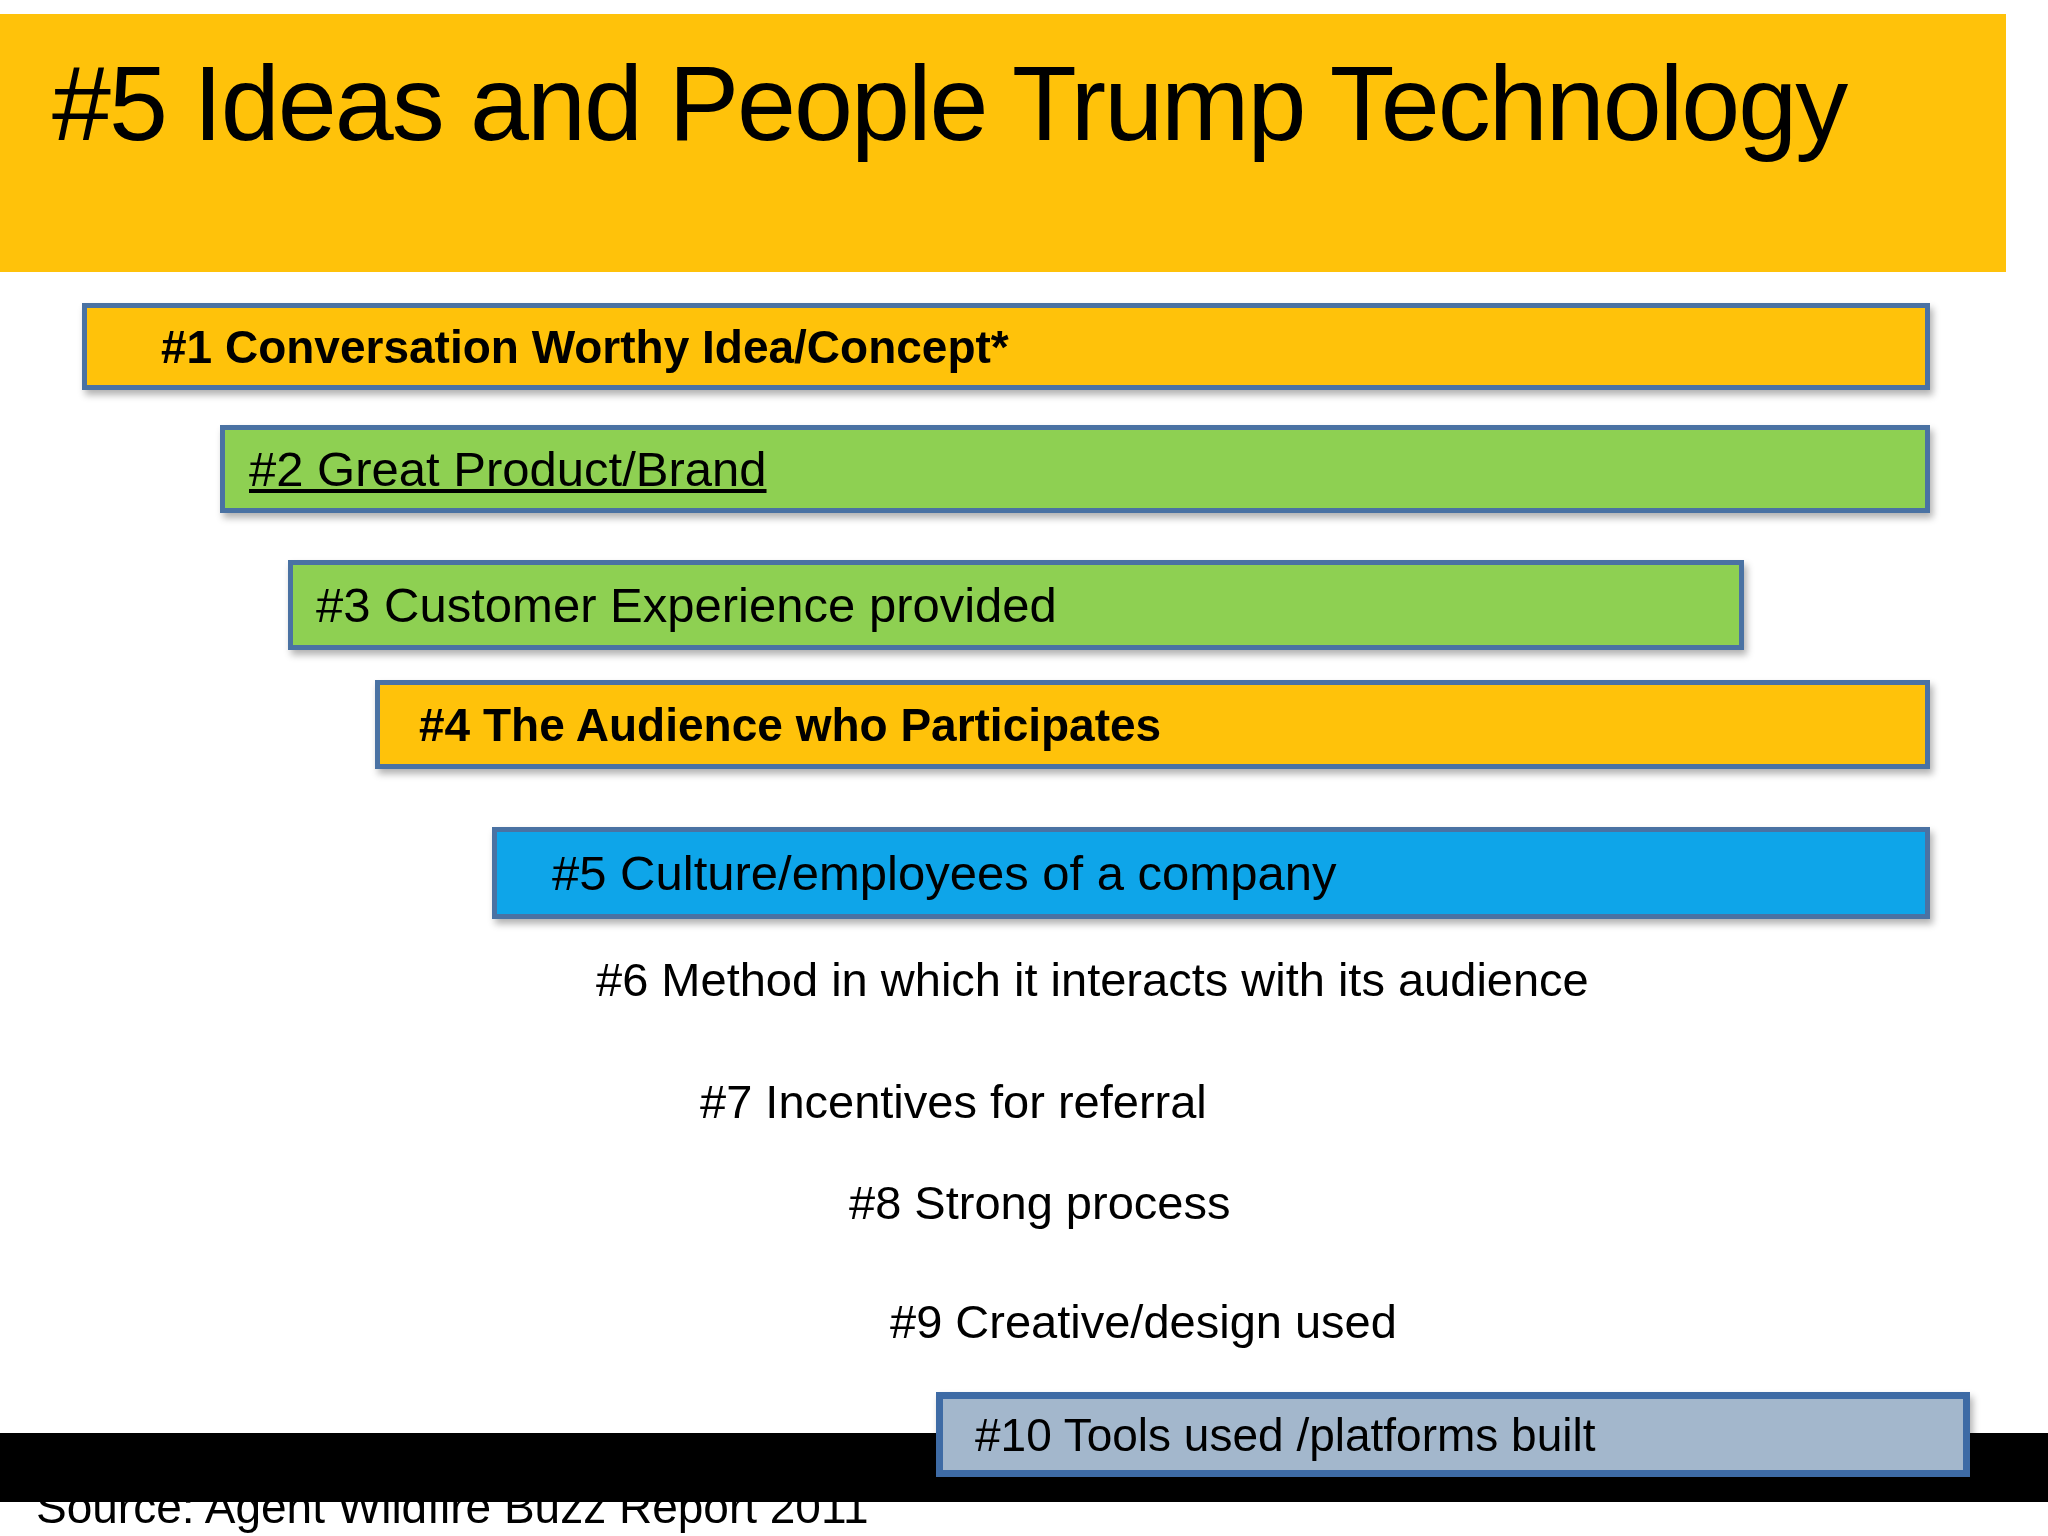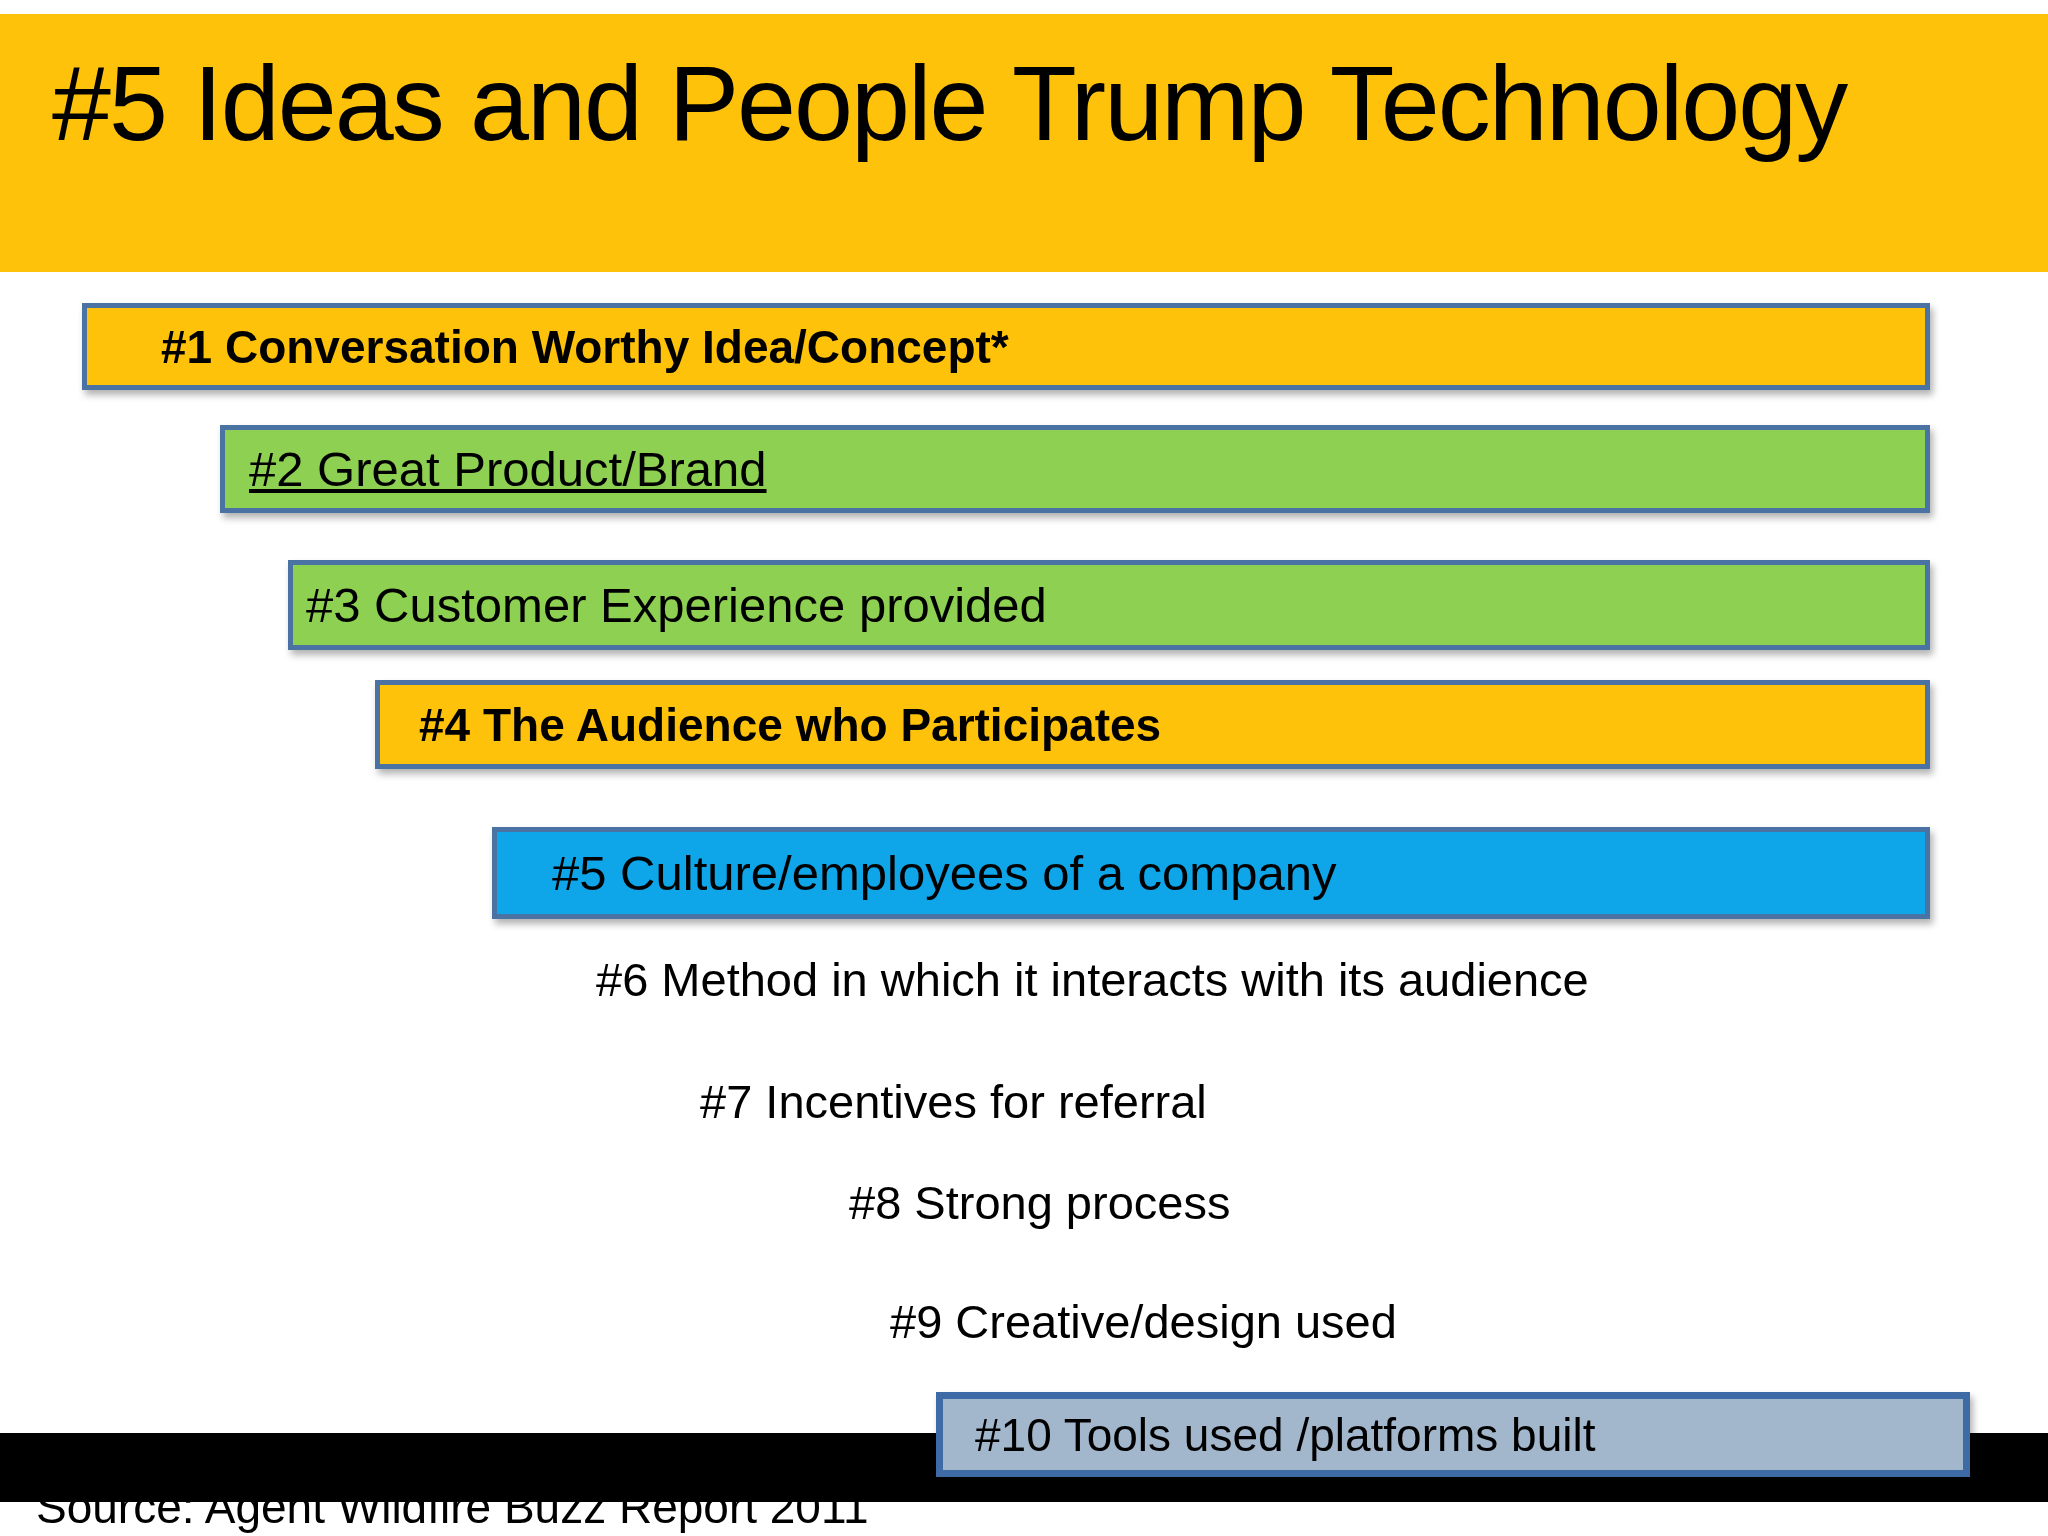--- a/index.html
+++ b/index.html
@@ -28,21 +28,21 @@
     border:5px solid #4A72A3;
     display:flex;align-items:center;
     font-size:49px;line-height:1;
     white-space:nowrap;
     box-shadow:3px 5px 7px rgba(0,0,0,0.30);
     z-index:2;
   }
   .bar.bold{font-weight:bold;font-size:46px;}
   .b1{left:82px; top:303px; width:1848px;height:87px;padding-left:74px;}
   .b2{left:220px;top:425px; width:1710px;height:88px;padding-left:24px;text-decoration:underline;}
-  .b3{left:288px;top:560px; width:1642px;height:90px;padding-left:13px;}
+  .b3{left:288px;top:560px; width:1456px;height:90px;padding-left:23px;}
   .b4{left:375px;top:680px; width:1555px;height:89px;padding-left:39px;}
   .b5{left:492px;top:815px; width:1438px;height:92px;padding-left:55px;}
   .b10{
     left:936px;top:1392px;width:1034px;height:85px;padding-left:32px;
     border-width:7px;font-size:46px;
   }
   
   .plain{
     position:absolute;
     font-size:47px;line-height:1;white-space:nowrap;
@@ -60,21 +60,21 @@
     position:absolute;left:36px;top:1484px;
     font-size:46px;line-height:1;white-space:nowrap;
     z-index:0;
   }
 </style>
 </head>
 <body>
 
 <div id="slide" style="background-color: rgb(255, 255, 255);">
 
-  <div class="header" style="background-color: rgb(255, 194, 10); padding-left: 43px;">
+  <div class="header" style="background-color: rgb(255, 194, 10);">
     <div class="title">#5 Ideas and People Trump Technology</div>
   </div>
 
   <div class="bar bold b1" style="background-color: rgb(255, 194, 10); border-color: rgb(74, 114, 163); text-align: right;">#1 Conversation Worthy Idea/Concept*</div>
   <div class="bar b2" style="background-color: rgb(142, 208, 82); border-color: rgb(74, 114, 163);">#2 Great Product/Brand</div>
   <div class="bar b3" style="background-color: rgb(142, 208, 82); border-color: rgb(74, 114, 163);">#3 Customer Experience provided</div>
   <div class="bar bold b4" style="background-color: rgb(255, 194, 10); border-color: rgb(74, 114, 163);">#4 The Audience who Participates</div>
   <div class="bar b5" style="background-color: #0ea5e9; border-color: rgb(74, 114, 163); margin-top: 12px;">#5 Culture/employees of a company</div>
 
   <div class="plain t6">#6 Method in which it interacts with its audience</div>

